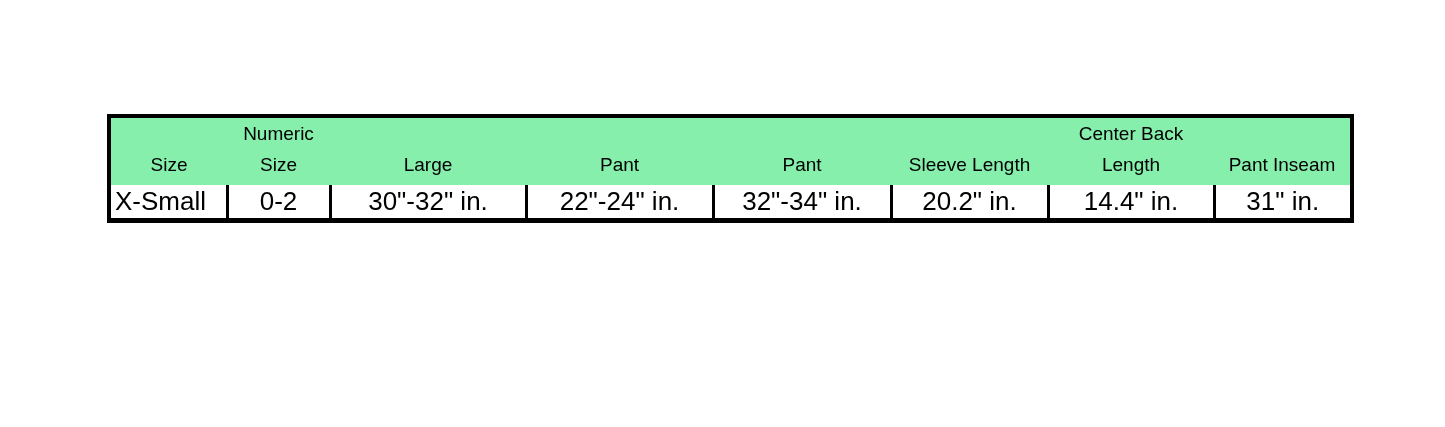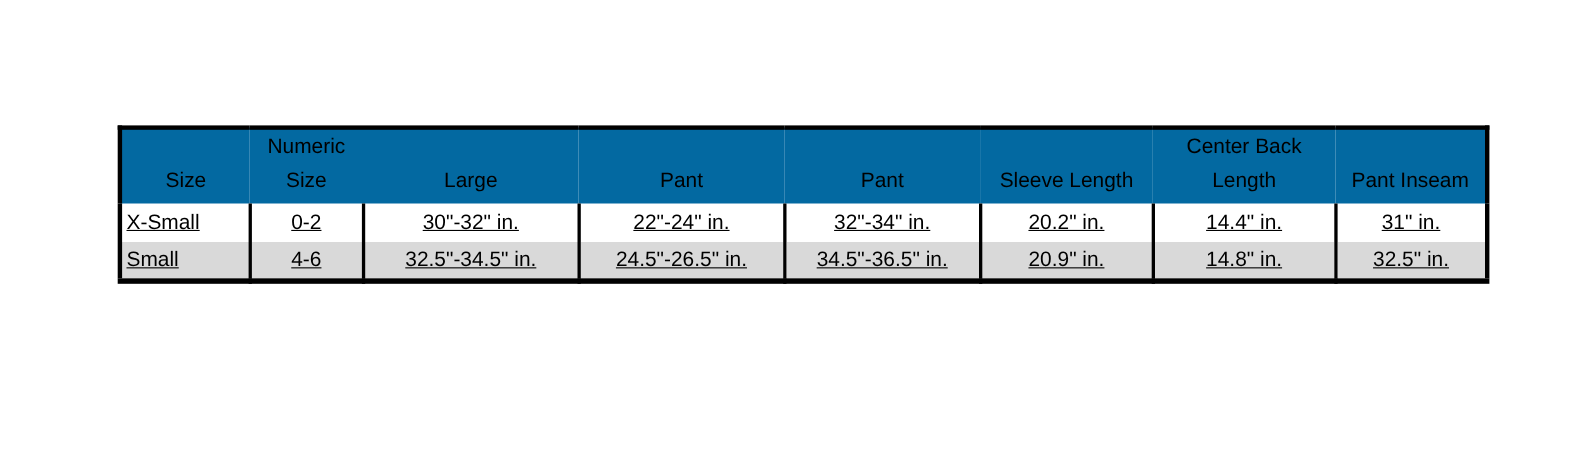--- a/index.html
+++ b/index.html
@@ -21,43 +21,42 @@
     left: 107px;
     top: 114px;
     width: 1243px;
     border-collapse: collapse;
     table-layout: fixed;
     background: #ffffff;
     border: 4px solid #000000;
     border-bottom-width: 5px;
   }
   table.size-table thead th {
-    background: #0369a1;
+    background: #86efac;
     font-weight: normal;
     font-size: 19px;
     line-height: 31px;
     text-align: center;
     vertical-align: bottom;
     height: 69px;
     box-sizing: border-box;
     padding: 0 2px 5px 2px;
     white-space: pre-line;
   }
   table.size-table tbody td {
-    font-size: 19px;
+    font-size: 26px;
     height: 35px;
     box-sizing: border-box;
     line-height: 33px;
     text-align: center;
     vertical-align: middle;
     border-left: 3px solid #000000;
     padding: 0 3px;
     white-space: nowrap;
     overflow: hidden;
-    text-decoration: underline;
   }
   table.size-table tbody td:first-child {
     border-left: none;
     text-align: left;
     padding-left: 4px;
   }
   table.size-table tbody tr:nth-child(even) {
     background: #d9d9d9;
   }
   table.size-table tbody tr:nth-child(odd) {
@@ -97,25 +96,15 @@
         <tr>
           <td>X-Small</td>
           <td>0-2</td>
           <td>30"-32" in.</td>
           <td>22"-24" in.</td>
           <td>32"-34" in.</td>
           <td>20.2" in.</td>
           <td>14.4" in.</td>
           <td>31" in.</td>
         </tr>
-        <tr>
-          <td>Small</td>
-          <td>4-6</td>
-          <td>32.5"-34.5" in.</td>
-          <td>24.5"-26.5" in.</td>
-          <td>34.5"-36.5" in.</td>
-          <td>20.9" in.</td>
-          <td>14.8" in.</td>
-          <td>32.5" in.</td>
-        </tr>
       </tbody>
   </table>
 </div>
 
 </body></html>

